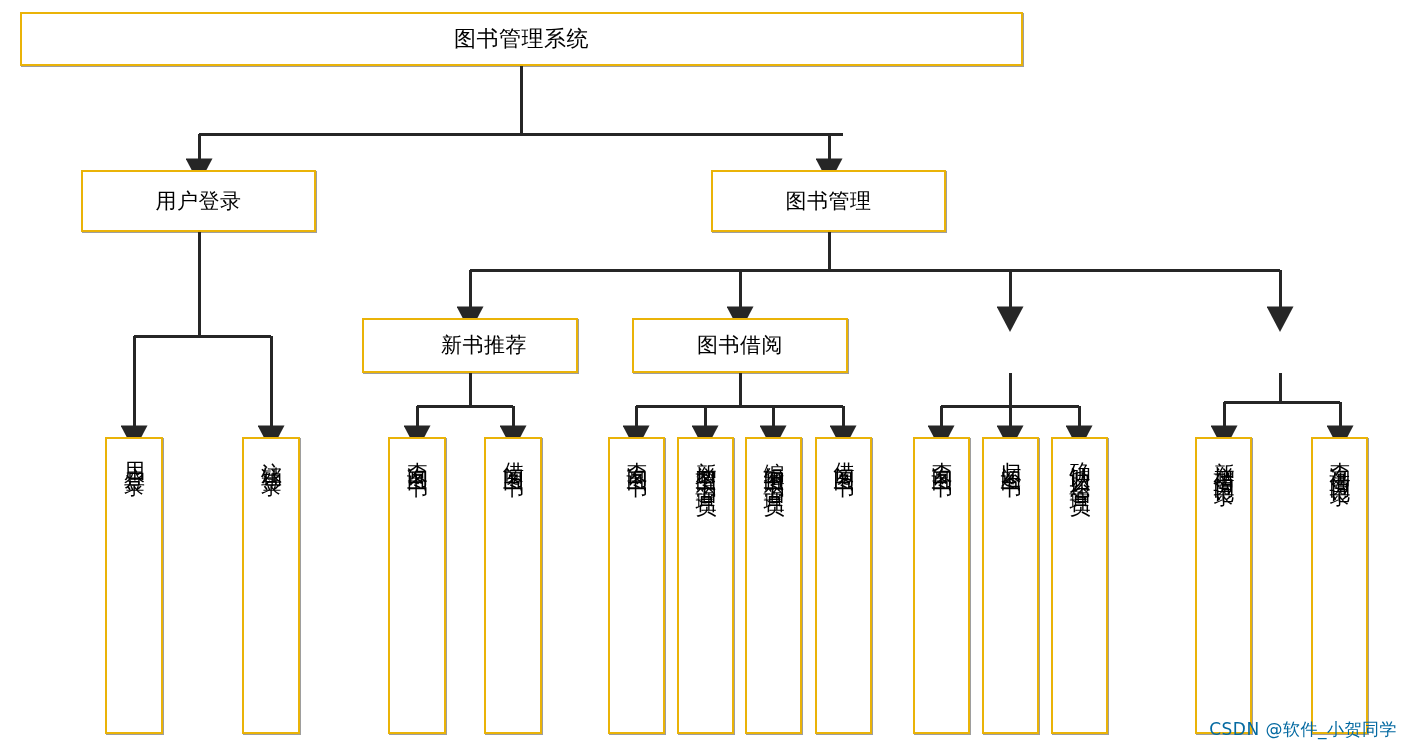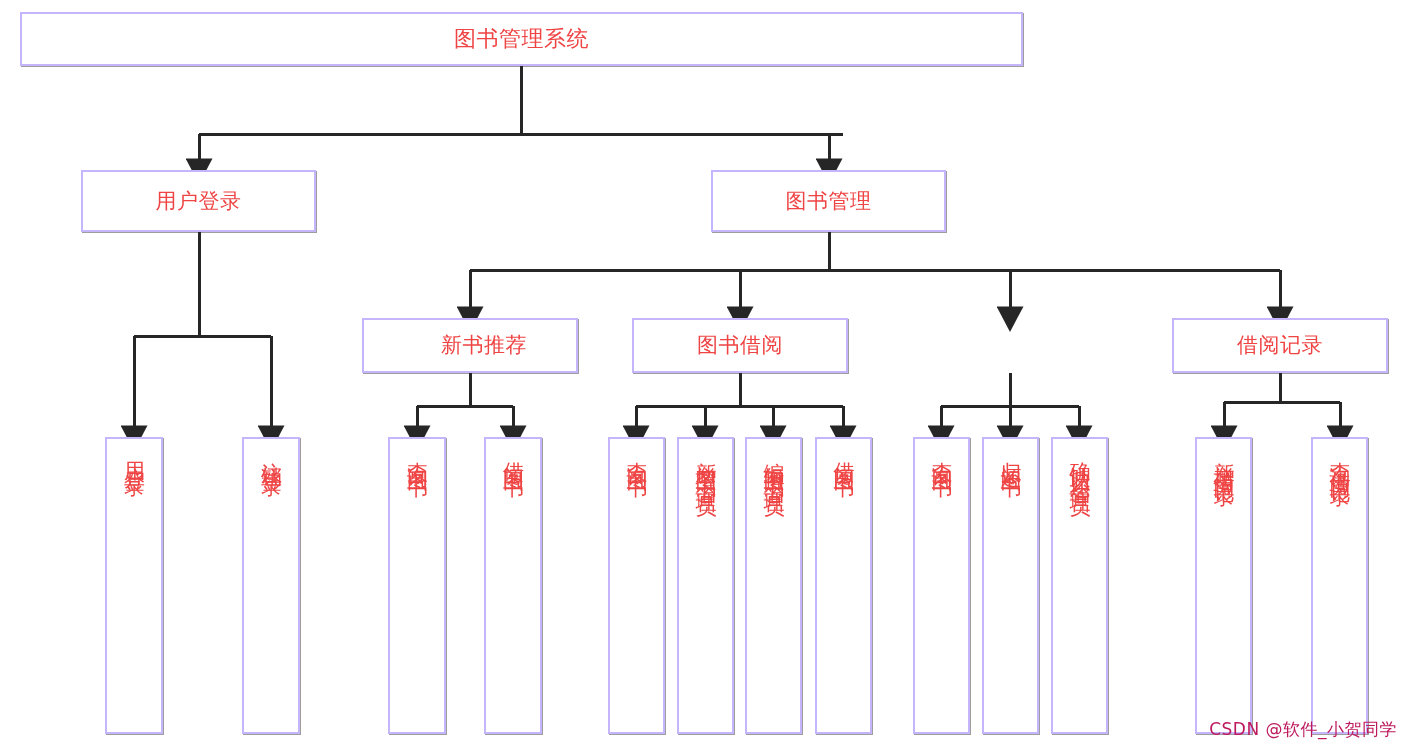--- a/index.html
+++ b/index.html
@@ -23,26 +23,26 @@
     left: 0;
     top: 0;
     width: 1405px;
     height: 747px;
     pointer-events: none;
   }
   .node {
     position: absolute;
     box-sizing: border-box;
     background: #ffffff;
-    border: 2px solid #c4b5fd;
+    border: 2px solid #eab308;
     box-shadow: 1px 1px 0 0 rgba(40,40,40,0.45);
     display: flex;
     align-items: center;
     justify-content: center;
-    color: #ef4444;
+    color: #000000;
   }
   .node-label {
     display: block;
     text-align: center;
     line-height: 1.18;
     white-space: pre;
   }
   
   .node.horiz .node-label {
     font-size: 21px;
@@ -64,21 +64,21 @@
     line-height: 1.0;
     letter-spacing: 5px;
     height: auto;
     max-height: 100%;
   }
   #watermark {
     position: absolute;
     right: 8px;
     bottom: 6px;
     font-size: 17px;
-    color: #be185d;
+    color: #0369a1;
     letter-spacing: 0.5px;
     white-space: nowrap;
     font-family: "DejaVu Sans", "Liberation Sans", sans-serif;
   }
 </style>
 </head>
 <body>
 
 <div id="diagram-root">
 
@@ -146,23 +146,20 @@
 
   <div class="node horiz" id="node-new-book-rec" style="left:362px; top:318px; width:216px; height:55px;padding-left:28px;">
     <span class="node-label">新书推荐</span>
   </div>
 
   <div class="node horiz" id="node-book-borrow" style="left:632px; top:318px; width:216px; height:55px;align-items:center;">
     <span class="node-label">图书借阅</span>
   </div>
 
 
-  <div class="node horiz" id="node-borrow-record" style="left:1172px; top:318px; width:216px; height:55px;">
-    <span class="node-label">借阅记录</span>
-  </div>
 
   <div class="node vert" style="left:105px; top:437px; width:58px; height:297px;">
     <span class="node-label">用户登录</span>
   </div>
   <div class="node vert" style="left:242px; top:437px; width:58px; height:297px;">
     <span class="node-label">注销登录</span>
   </div>
 
   <div class="node vert" style="left:388px; top:437px; width:58px; height:297px;">
     <span class="node-label">查询图书</span>

